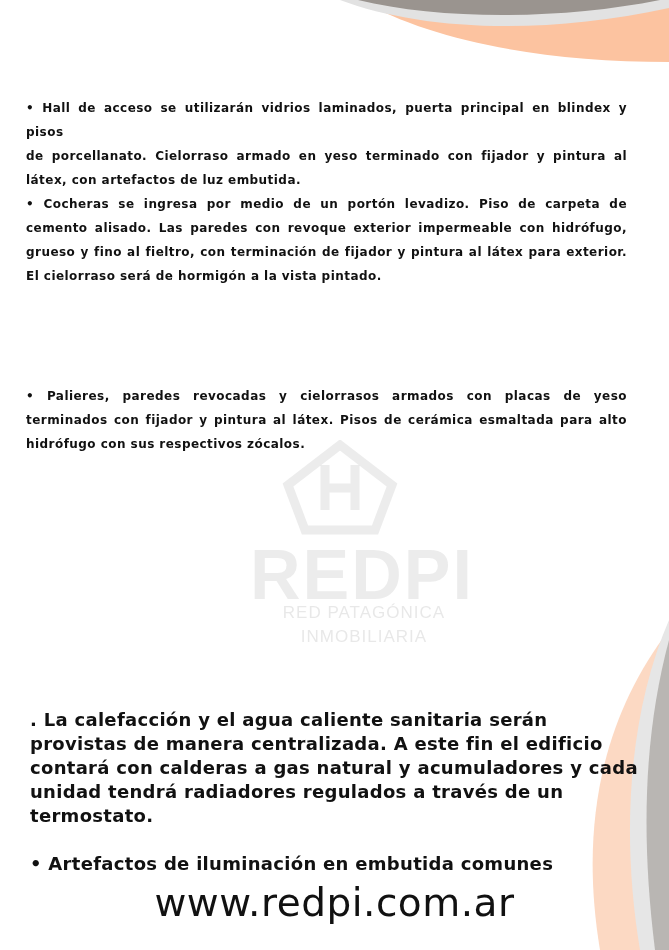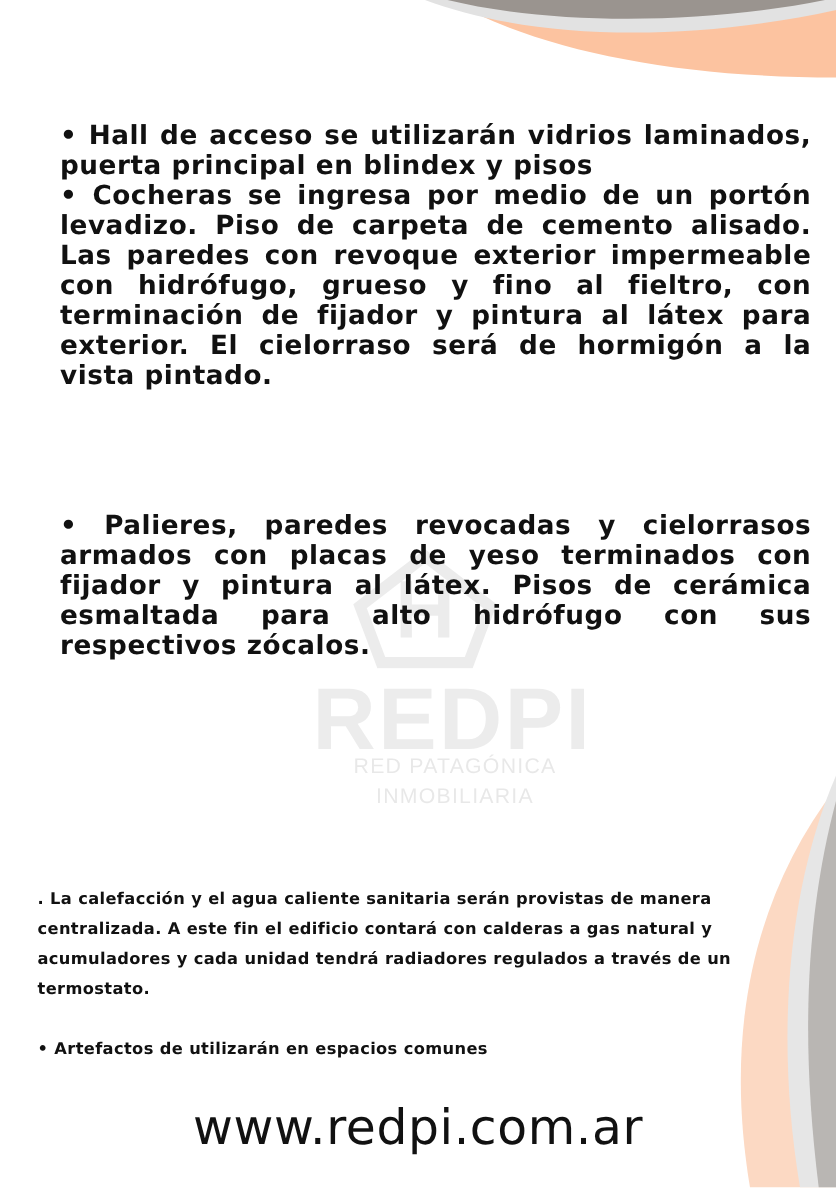--- a/index.html
+++ b/index.html
@@ -18,30 +18,30 @@
     position: absolute; left: 0; top: 95px; width: 180px;
     font-family: "Liberation Sans", sans-serif; font-weight: bold;
     font-size: 70px; letter-spacing: 2px; color: rgba(150,150,150,0.18);
   }
   .wm-sub {
     position: absolute; left: -10px; width: 200px;
     font-family: "Liberation Sans", sans-serif; font-size: 17px;
     letter-spacing: 1px; color: rgba(150,150,150,0.22); margin-left: 24px;
   }
   .content {
-    position: absolute; left: 48px; top: 96px; width: 601px;
-    font-size: 21px; font-weight: bold; line-height: 24px;
+    position: absolute; left: 26px; top: 96px; width: 601px;
+    font-size: 12px; font-weight: bold; line-height: 24px;
     letter-spacing: 0.45px;
   }
   .para { margin: 0; text-align: justify; }
   .para.last-left { text-align-last: left; }
   .gap { height: 24px; }
   .content2 {
     position: absolute; left: 30px; top: 708px; width: 610px;
-    font-size: 13px; font-weight: bold; line-height: 24px;
+    font-size: 18px; font-weight: bold; line-height: 24px;
     letter-spacing: 0.3px;
   }
   .content2 .para { text-align: left; }
   .footer-url {
     position: absolute; left: 0; width: 669px; top: 880px;
     text-align: center; font-family: "DejaVu Sans", sans-serif;
     font-size: 39px; font-weight: normal; color: #111;
     letter-spacing: 0.5px;
   }
 </style>
@@ -67,27 +67,28 @@
       <path d="M45,25 L45,70 M75,25 L75,70 M45,48 L75,48"></path>
     </g>
   </svg>
   <div class="wm-word">REDPI</div>
   <div class="wm-sub" style="top:163px">RED PATAGÓNICA</div>
   <div class="wm-sub" style="top:187px">INMOBILIARIA</div>
 </div>
 
 <div class="content">
   <p class="para last-left">• Hall de acceso se utilizarán vidrios laminados, puerta principal en blindex y pisos</p>
+  <p class="para last-left"> de porcellanato. Cielorraso armado en yeso terminado con fijador y pintura al látex, con artefactos de luz embutida.</p>
   <p class="para last-left"> • Cocheras se ingresa por medio de un portón levadizo. Piso de carpeta de cemento alisado. Las paredes con revoque exterior impermeable con hidrófugo, grueso y fino al fieltro, con terminación de fijador y pintura al látex para exterior. El cielorraso será de hormigón a la vista pintado.</p>
   <div class="gap"></div>
   <div class="gap"></div>
   <div class="gap"></div>
   <div class="gap"></div>
   <p class="para last-left"> • Palieres, paredes revocadas y cielorrasos armados con placas de yeso terminados con fijador y pintura al látex. Pisos de cerámica esmaltada para alto hidrófugo con sus respectivos zócalos.</p>
 </div>
 
 <div class="content2">
   <p class="para">. La calefacción y el agua caliente sanitaria serán provistas de manera centralizada. A este fin el edificio contará con calderas a gas natural y acumuladores y cada unidad tendrá radiadores regulados a través de un termostato.</p>
   <div class="gap"></div>
-  <p class="para">• Artefactos de utilizarán en espacios comunes</p>
+  <p class="para">• Artefactos de iluminación en embutida comunes</p>
 </div>
 
 <div class="footer-url">www.redpi.com.ar</div>
 
 </body></html>

